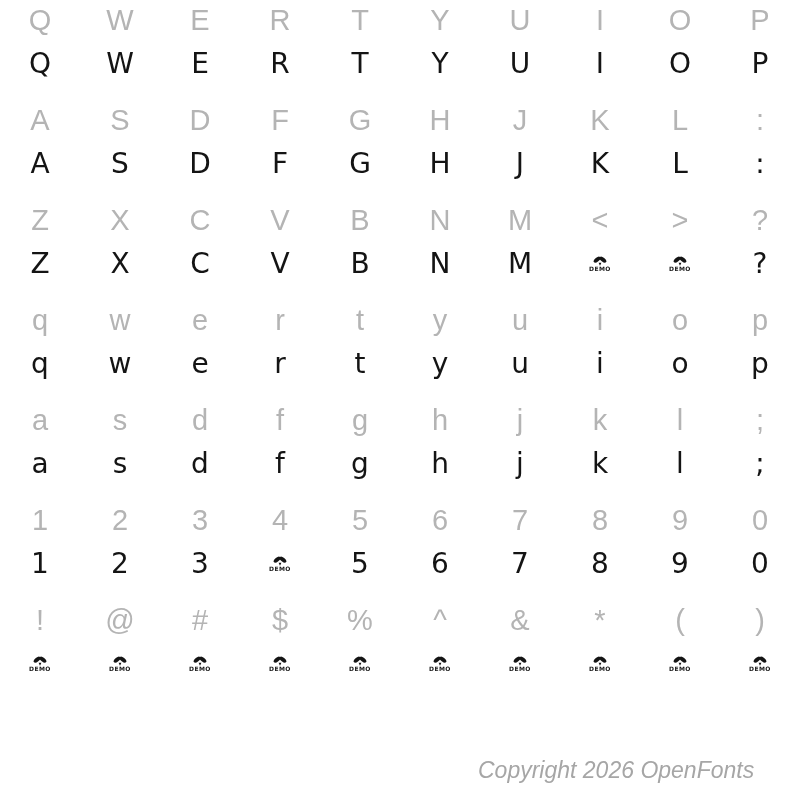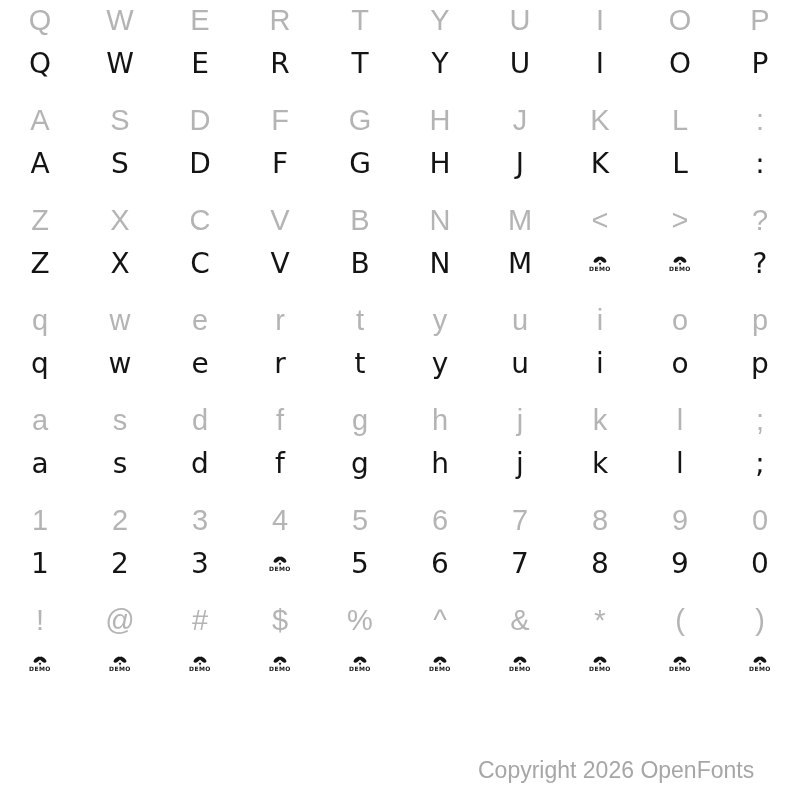--- a/index.html
+++ b/index.html
@@ -65,20 +65,21 @@
   }
   .footer {
     position: absolute;
     left: 478px;
     top: 757px;
     font-family: "Liberation Sans", sans-serif;
     font-size: 23px;
     font-weight: 400;
     color: var(--footer-gray, #a6a6a6);
     white-space: nowrap;
+    font-style: italic;
   }
 </style>
 </head>
 <body style="background: rgb(255, 255, 255);">
 
 <div class="grid">
     <div class="row ref">
       <span class="cell">Q</span>
       <span class="cell">W</span>
       <span class="cell">E</span>

